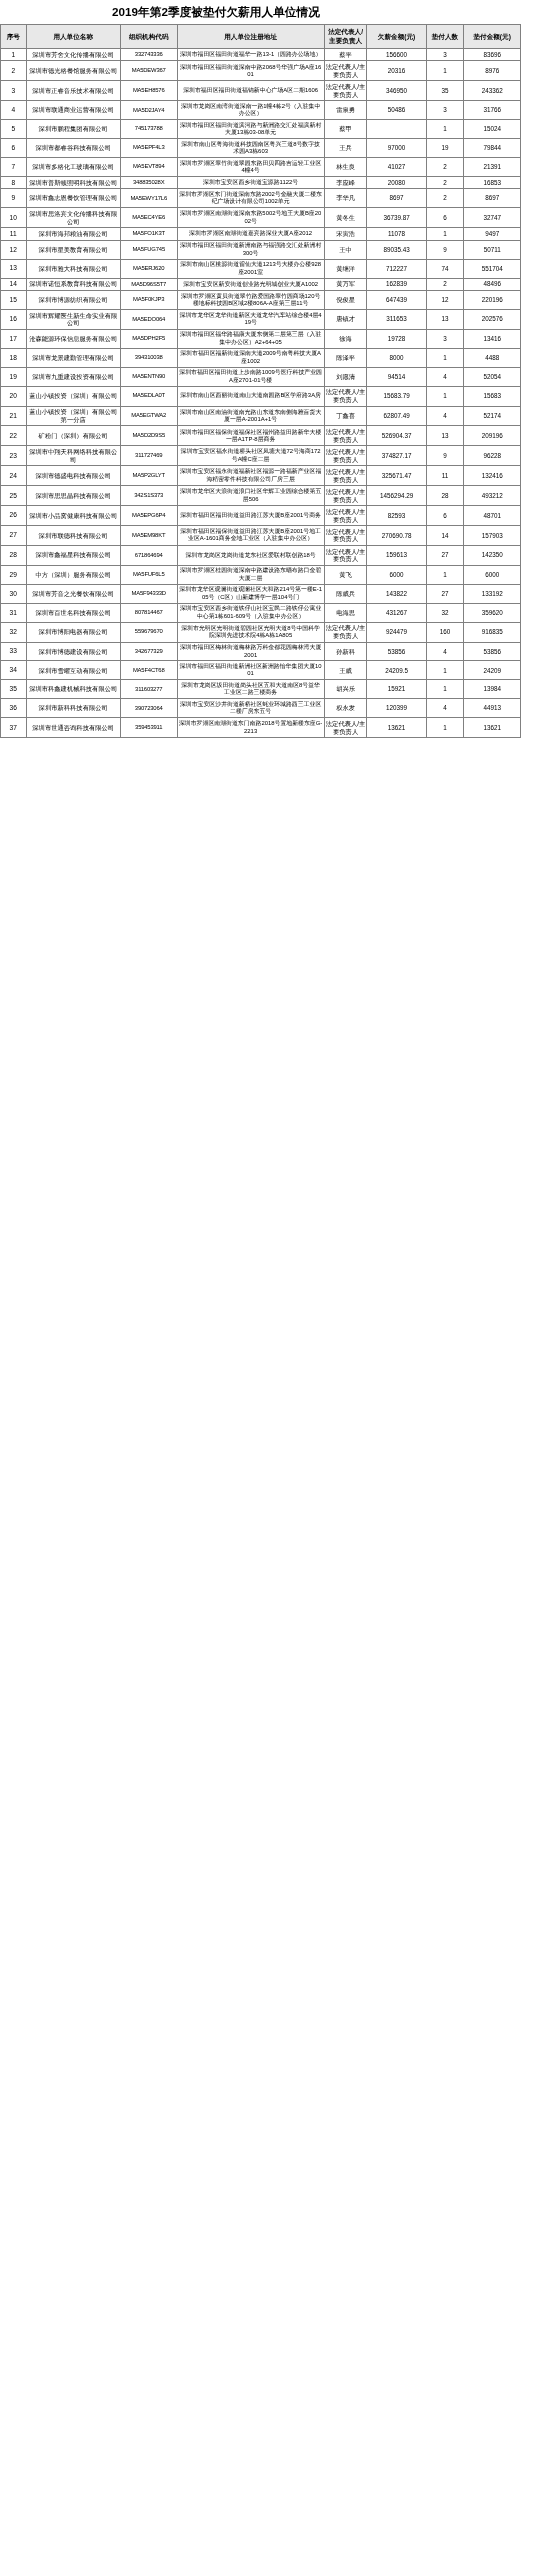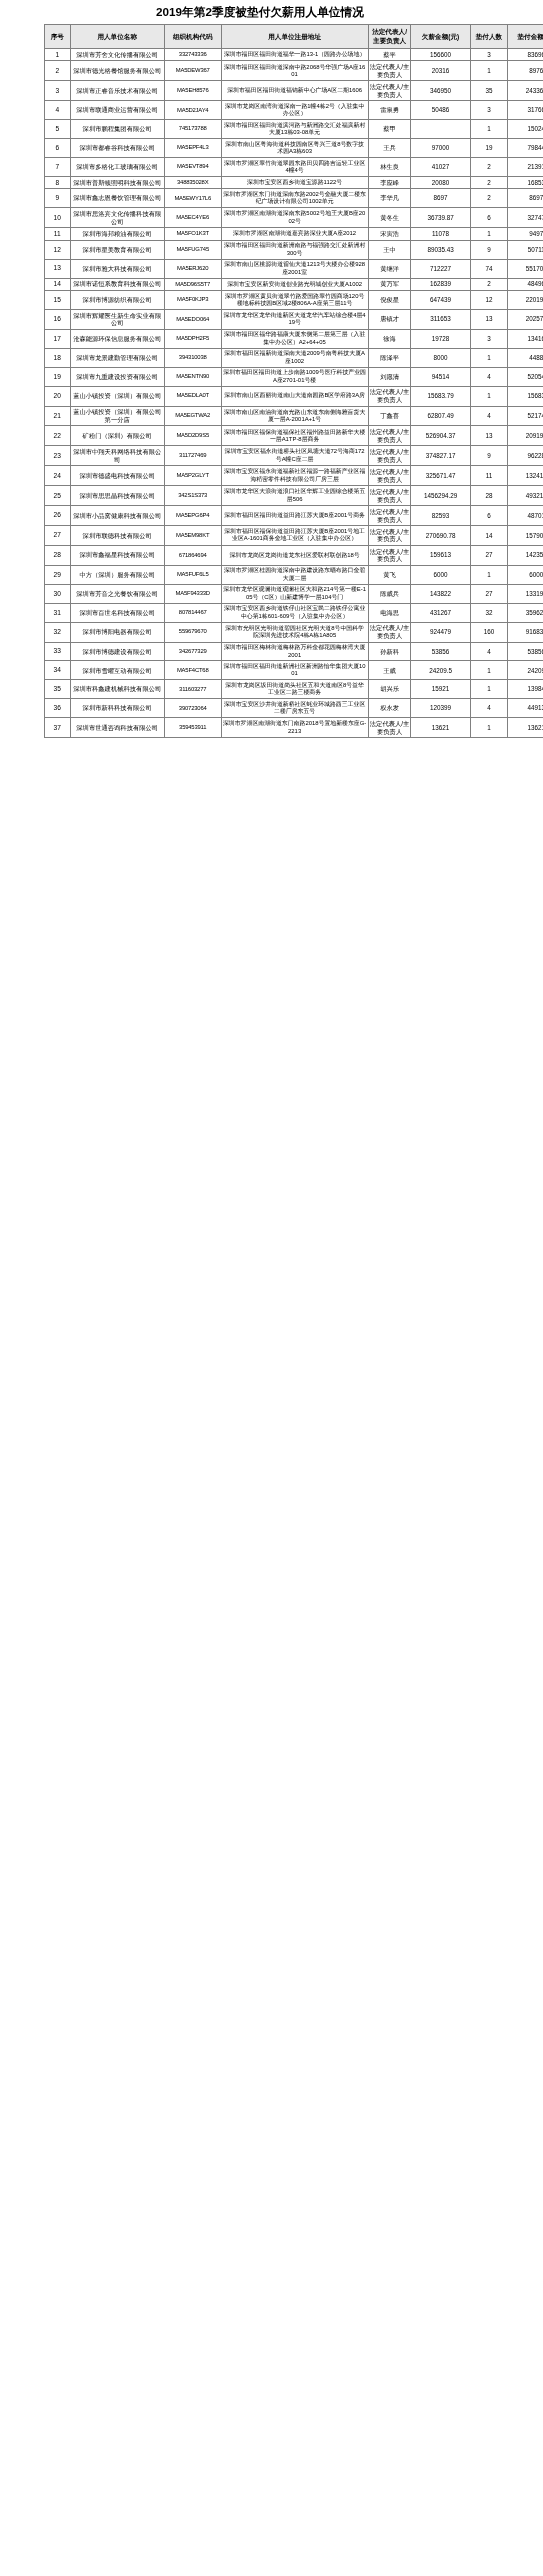--- a/index.html
+++ b/index.html
@@ -1,17 +1,17 @@
 <!DOCTYPE html>
 <html style="font-size:12.5px"><head>
 <meta charset="utf-8">
 <style>
   html,body{margin:0;padding:0;background:#ffffff;}
   body{font-family:"Liberation Sans","DejaVu Sans",sans-serif;width:544px;}
-  #page{width:432px;position:relative;padding-left:44px;}
+  #page{width:432px;position:relative;}
   .title{
     text-align:center;
     font-size:11.7px;
     font-weight:bold;
     color:#000;
     padding:4.7px 0 4.7px 0;
     letter-spacing:0px;
   }
   table{
     border-collapse:collapse;

